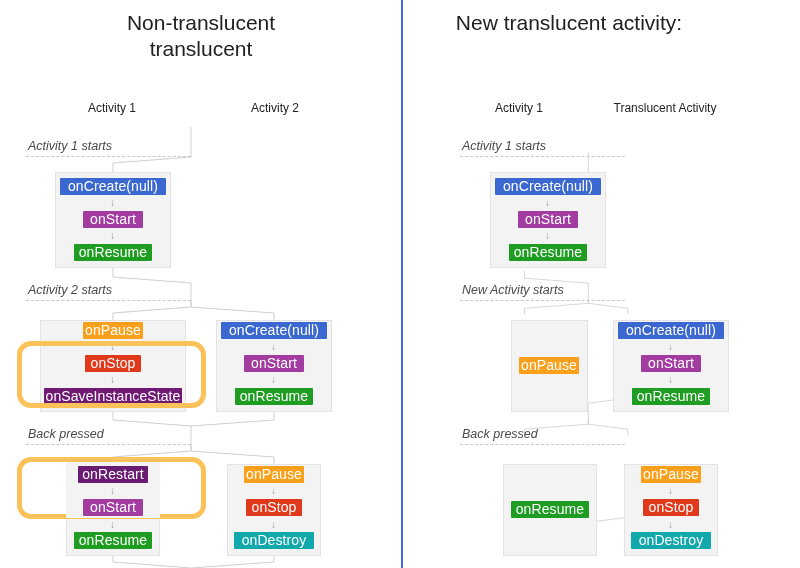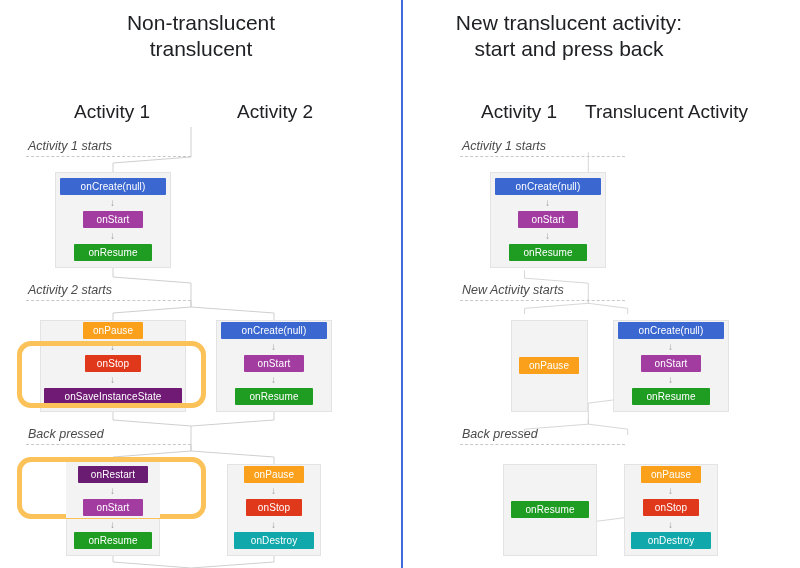--- a/index.html
+++ b/index.html
@@ -24,21 +24,21 @@
     text-align:center;
     font-size:21px;
     line-height:26px;
     color:#202124;
     font-weight:400;
   }
   .panel-title span{display:block;}
 
   .col-head{
     position:absolute;
-    font-size:19px;
+    font-size:12px;
     color:#202124;
     text-align:center;
     top:101px;
     white-space:nowrap;
   }
 
   
   .phase{
     position:absolute;
     font-size:12.5px;
@@ -58,21 +58,21 @@
     background:#f3f3f3;
     border:1px solid #e3e3e3;
     box-sizing:border-box;
   }
 
   
   .chip{
     position:absolute;
     box-sizing:border-box;
     color:#ffffff;
-    font-size:10px;
+    font-size:14px;
     line-height:17px;
     height:17px;
     text-align:center;
     white-space:nowrap;
     border-radius:1px;
     letter-spacing:0.1px;
   }
 
   
   .arrow{
@@ -182,21 +182,20 @@
   <div class="chip" style="left:246px;top:499px;width:56px;background:#e0381b;">onStop</div>
   <div class="arrow" style="left:269px;top:520px;">↓</div>
   <div class="chip" style="left:234px;top:532px;width:80px;background:#11a8ab;">onDestroy</div>
 
 </div>
 
 <div class="panel" id="panel-right">
 
   <div class="panel-title">
     <span>New translucent activity:</span>
-    <span>start and press back</span>
   </div>
 
   <div class="col-head" style="left:62px;width:110px;">Activity 1</div>
   <div class="col-head" style="left:183px;width:160px;">Translucent Activity</div>
 
   <svg class="conn" viewBox="0 0 398 568">
     <g stroke="#cfcfcf" stroke-width="1" fill="none">
       <path d="M222,127 L222,151"></path>
       <path d="M222,151 L222,157 L146,163 L146,172"></path>
       <path d="M146,268 L146,277 L222,283 L222,289"></path>

